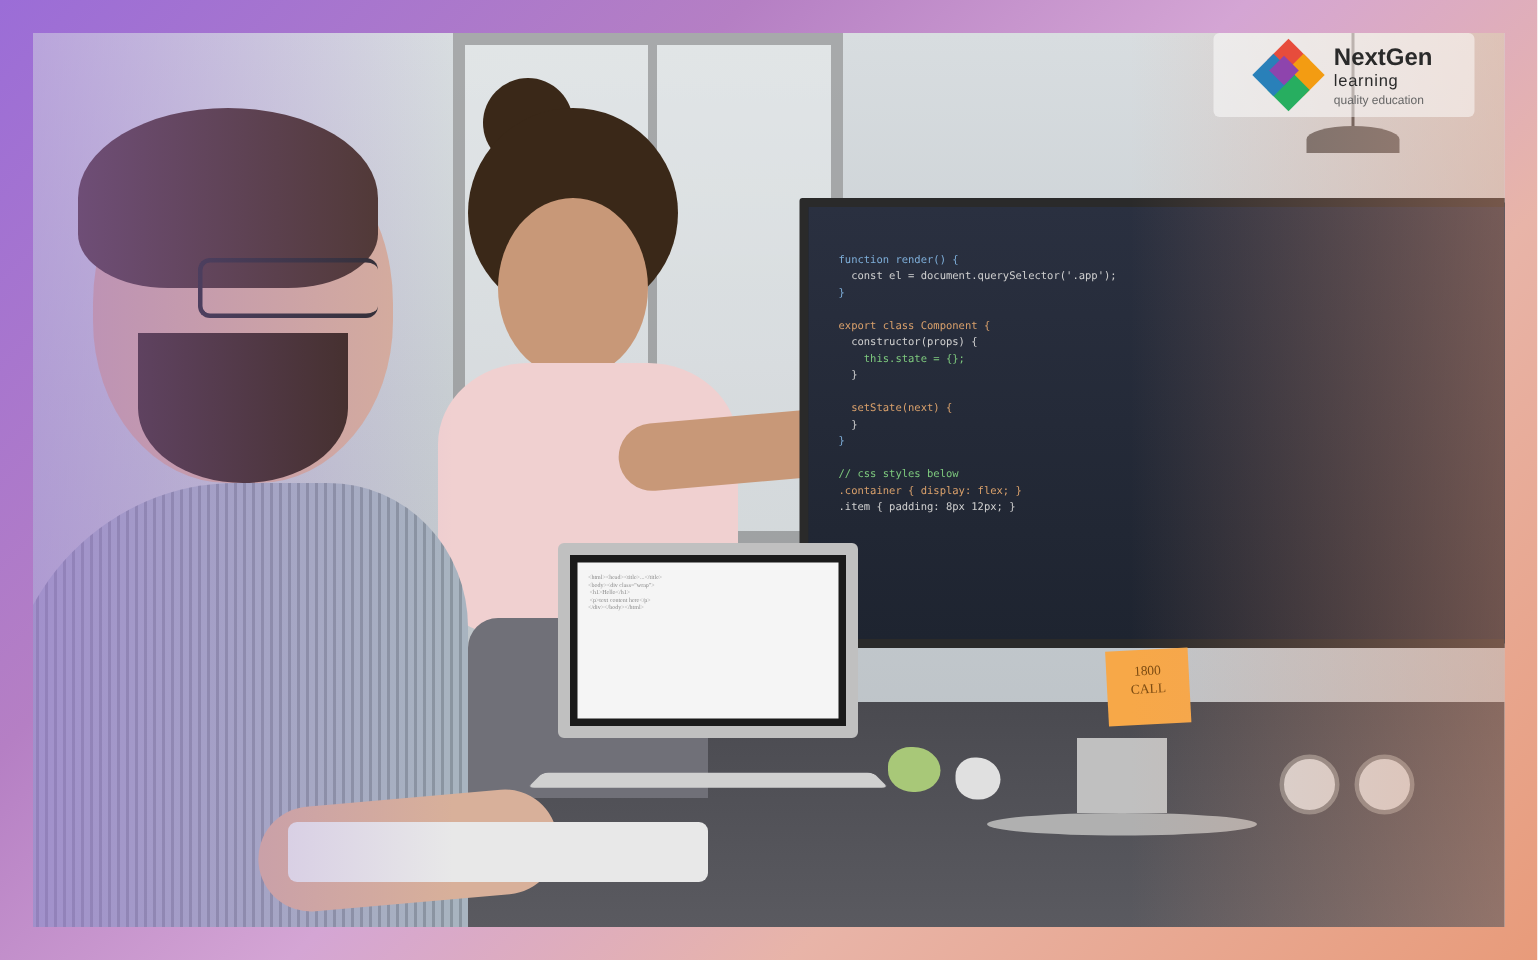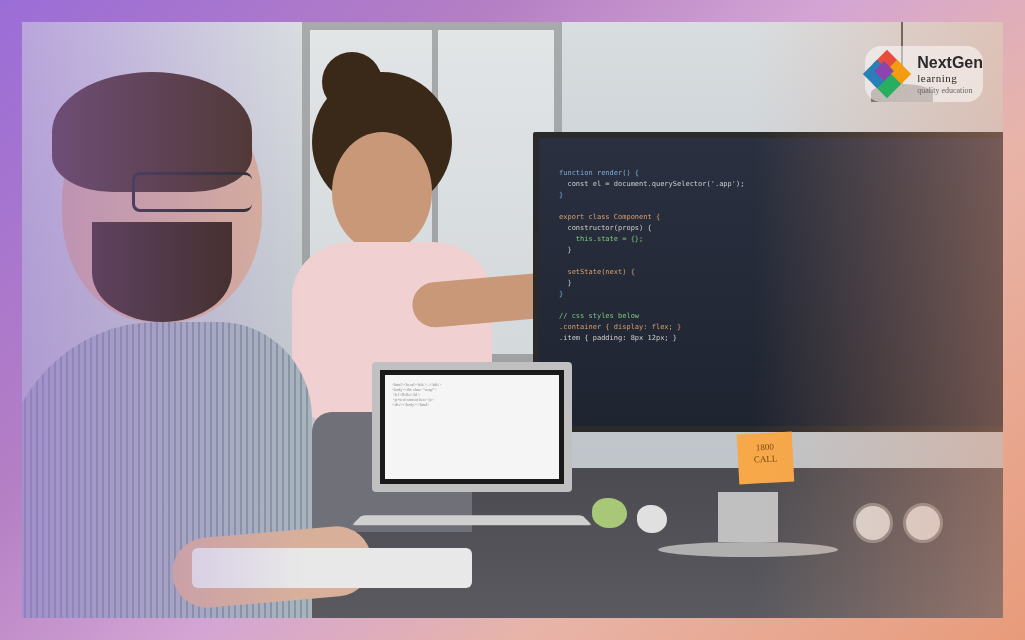--- a/index.html
+++ b/index.html
@@ -394,29 +394,29 @@
       border-radius: 50%;
       border: 3px solid #888;
     }
     
     .headphone-cup.left { left: 0; }
     .headphone-cup.right { right: 0; }
     
     
     .logo {
       position: absolute;
-      top: 24px;
+      top: 0;
       right: 20px;
       z-index: 10;
       display: flex;
       align-items: center;
       gap: 8px;
       background: rgba(255,255,255,0.5);
-      padding: 6px 0;
-      border-radius: 16px;
+      padding: 6px 28px;
+      border-radius: 4px;
     }
     
     .logo-icon {
       width: 44px;
       height: 44px;
       position: relative;
     }
     
     .logo-shape {
       position: absolute;
@@ -431,28 +431,28 @@
     }
     
     .logo-brand {
       font-family: Arial, sans-serif;
       font-size: 16px;
       font-weight: bold;
       color: #2a2a2a;
     }
     
     .logo-sub {
-      font-family: Liberation Serif, serif;
+      font-family: Liberation Sans, sans-serif;
       font-size: 11px;
       color: #2a2a2a;
       letter-spacing: 0.5px;
     }
     
     .logo-tagline {
-      font-family: Liberation Serif, serif;
+      font-family: Liberation Sans, sans-serif;
       font-size: 8px;
       color: #666;
       margin-top: 2px;
     }
     
     
     .title-banner {
       position: absolute;
       bottom: 15px;
       left: 50%;

